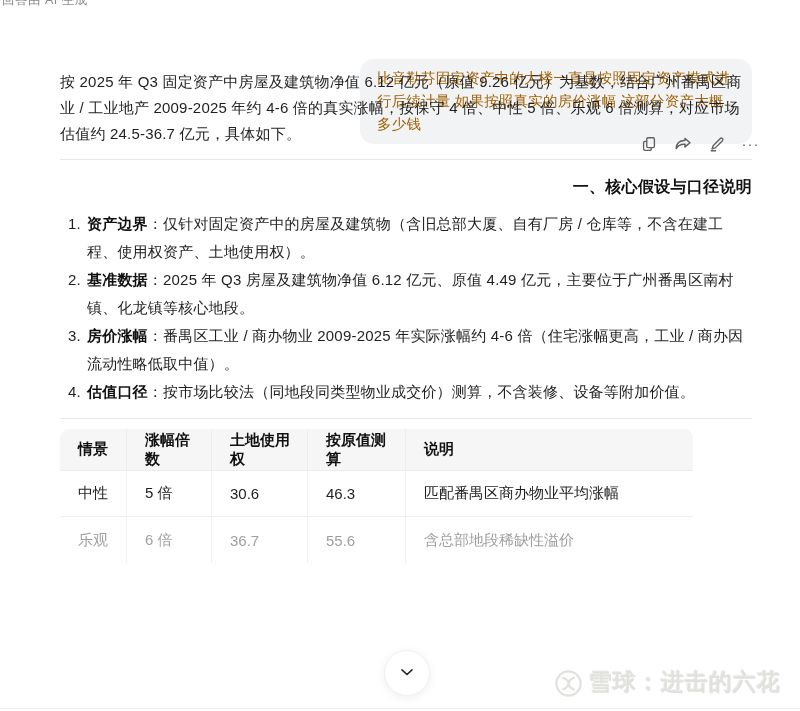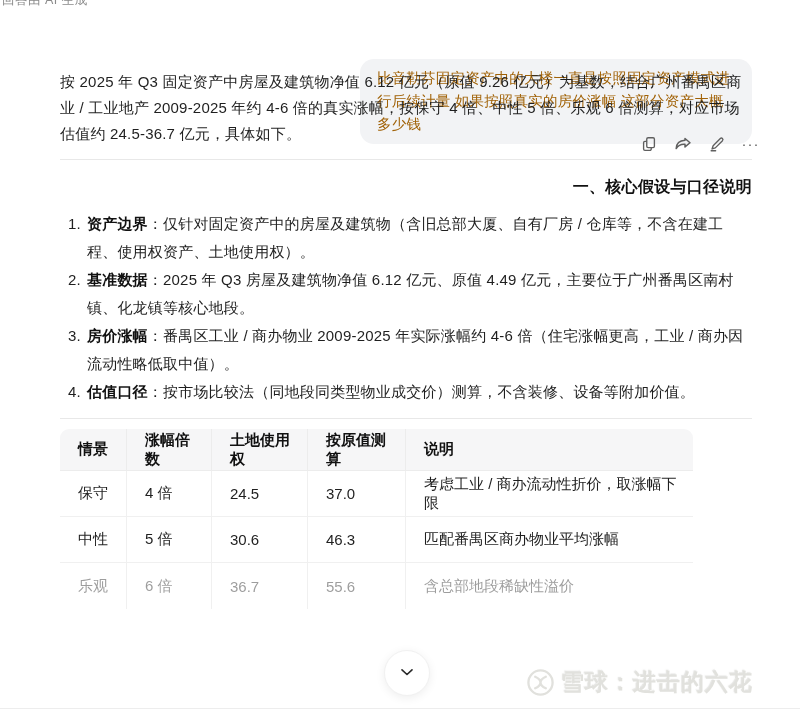--- a/index.html
+++ b/index.html
@@ -102,22 +102,22 @@
     position:absolute; left:384px; top:650px;
     width:46px; height:46px; border-radius:50%;
     background:#fff; border:1px solid #f1f1f1;
     box-shadow:0 2px 10px rgba(0,0,0,.07);
     display:flex; align-items:center; justify-content:center;
     cursor:pointer; color:#2b2b2b;
   }
 
   
   .watermark {
-    position:absolute; left:526px; top:667px;
-    display:flex; align-items:center; gap:6px;
+    position:absolute; left:554px; top:667px;
+    display:flex; align-items:flex-end; gap:6px;
     color:#e1e1dd;
     text-shadow:1px 1px 0 rgba(255,255,255,.9), -1px -1px 1px rgba(180,180,175,.35);
     pointer-events:none;
   }
   .watermark-text {
     font-size:23px; font-weight:700; letter-spacing:1px; white-space:nowrap;
   }
   .watermark svg { display:block; }
 
   .bottom-hairline {
@@ -199,27 +199,20 @@
       <tr>
         <th>情景</th>
         <th>涨幅倍数</th>
         <th>土地使用权</th>
         <th>按原值测算</th>
         <th>说明</th>
       </tr>
     </thead>
     <tbody>
       <tr>
-        <td>保守</td>
-        <td>4 倍</td>
-        <td>24.5</td>
-        <td>37.0</td>
-        <td>考虑工业 / 商办流动性折价，取涨幅下限</td>
-      </tr>
-      <tr>
         <td>中性</td>
         <td>5 倍</td>
         <td>30.6</td>
         <td>46.3</td>
         <td>匹配番禺区商办物业平均涨幅</td>
       </tr>
       <tr class="faded">
         <td>乐观</td>
         <td>6 倍</td>
         <td>36.7</td>

